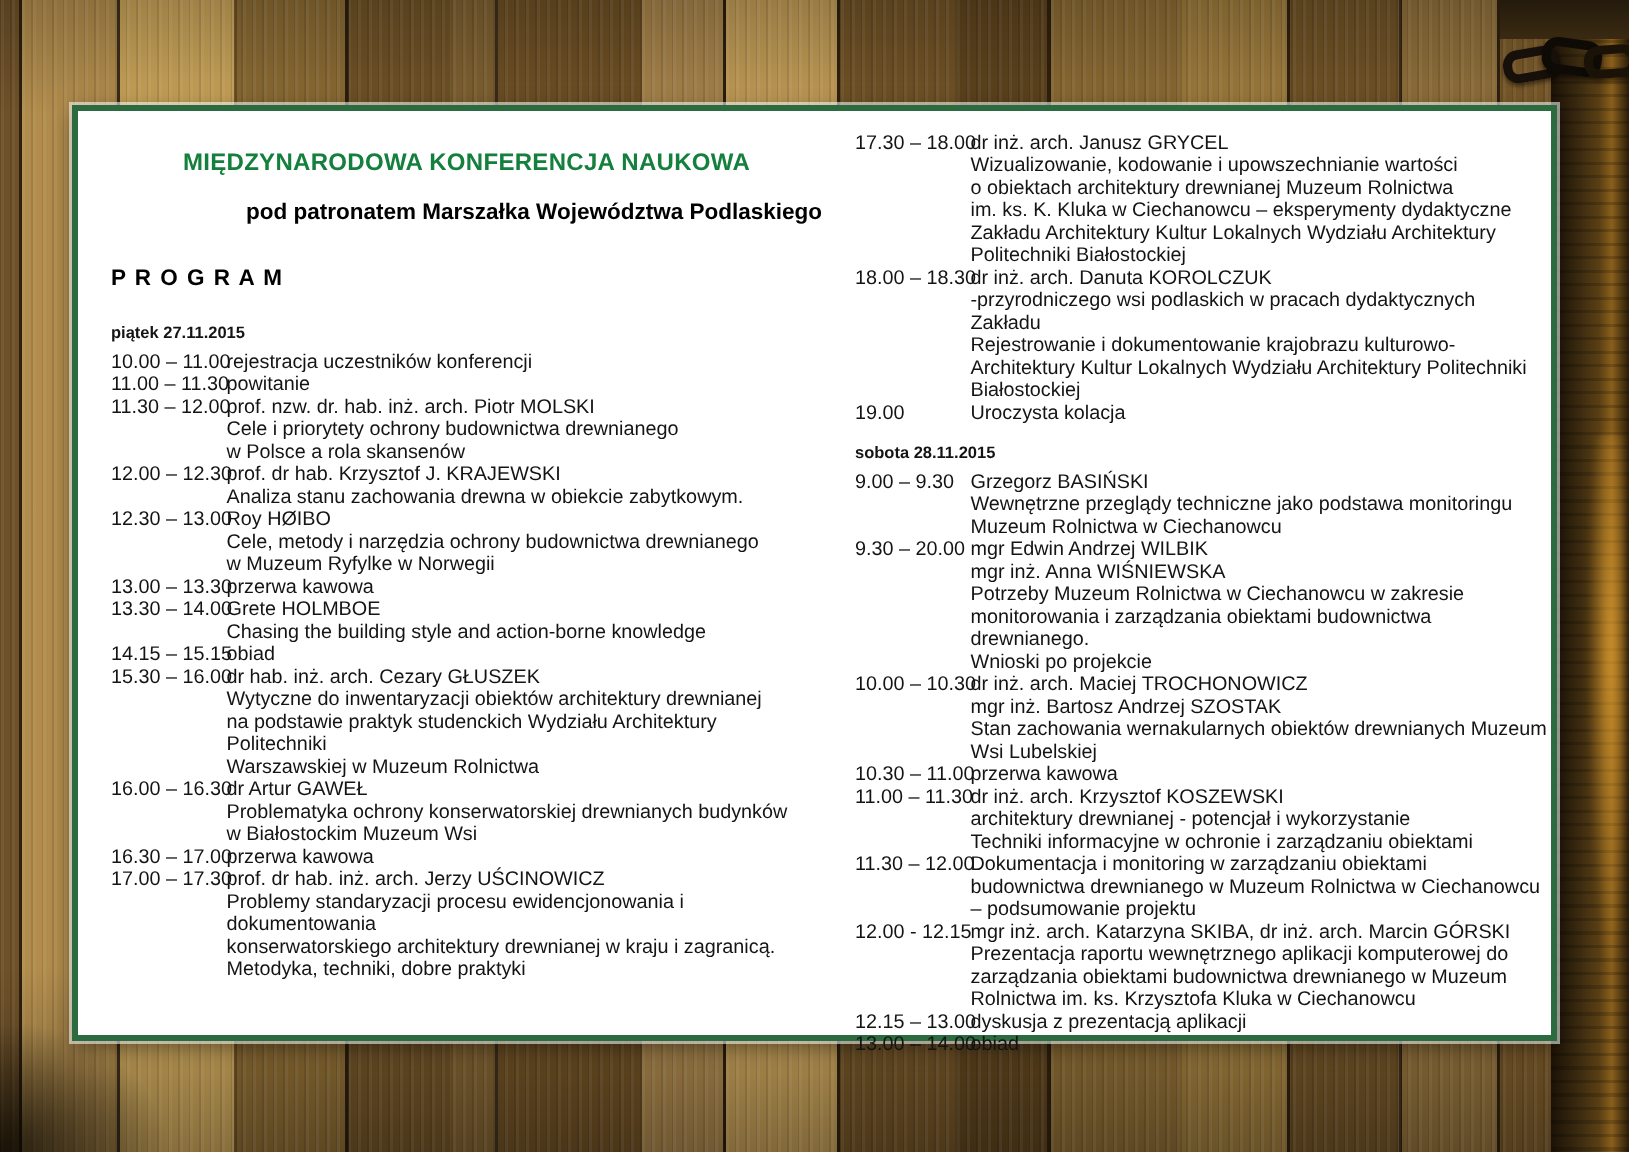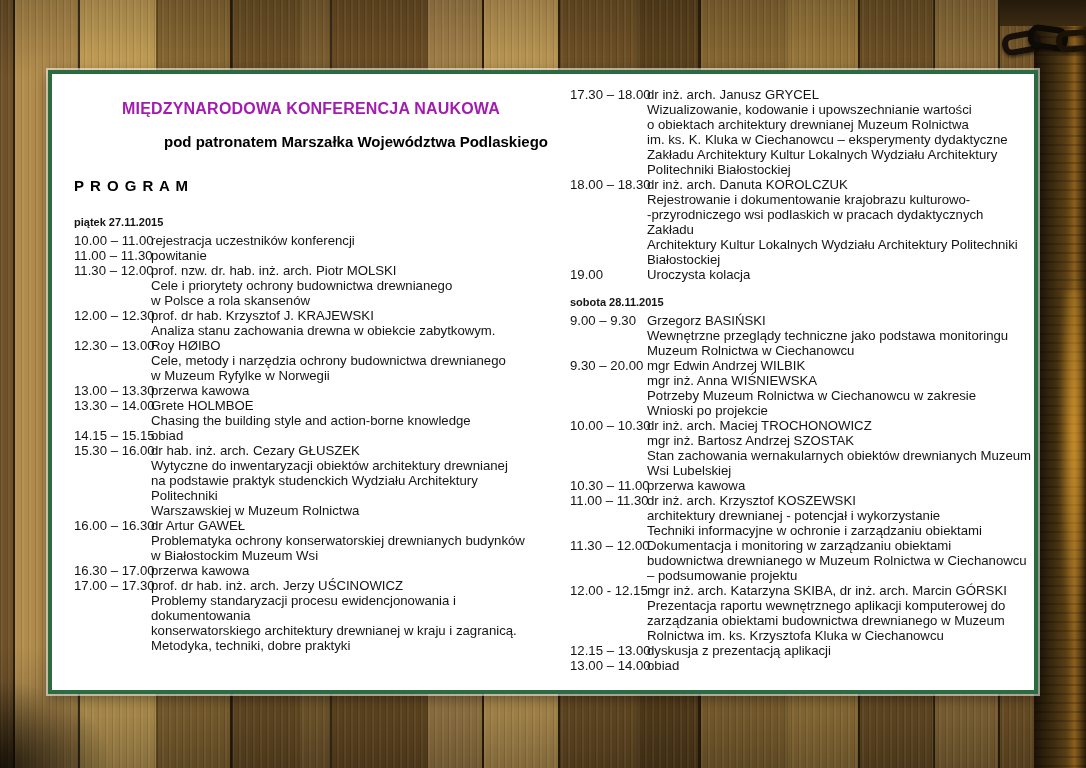--- a/index.html
+++ b/index.html
@@ -62,21 +62,21 @@
   .page{
     position:absolute;left:48px;top:70px;width:990px;height:624px;
     box-sizing:border-box;background:#ffffff;
     border:4px solid #2c6b3f;
     box-shadow:0 0 0 2px rgba(255,255,255,0.55), 0 4px 14px rgba(0,0,0,0.45);
     color:#141414;
   }
   .col-left{position:absolute;left:22px;top:26px;width:474px;}
   .col-right{position:absolute;left:518px;top:13px;width:462px;}
   .conf-title{
-    font-size:16px;font-weight:bold;text-align:center;color:#a21caf;
+    font-size:16px;font-weight:bold;text-align:center;color:#15803d;
     letter-spacing:0.2px;margin:0 0 15px 0;
   }
   .conf-subtitle{
     font-size:15px;font-weight:bold;text-align:right;color:#000;margin:0 0 27px 0;
   }
   .program-label{
     font-size:15px;font-weight:bold;letter-spacing:1px;color:#000;margin:4px 0 21px 0;
   }
   .schedule{font-size:13.2px;line-height:15px;}
   .day-heading{
@@ -208,22 +208,22 @@
             <div class="line">o obiektach architektury drewnianej Muzeum Rolnictwa</div>
             <div class="line">im. ks. K. Kluka w Ciechanowcu – eksperymenty dydaktyczne</div>
             <div class="line">Zakładu Architektury Kultur Lokalnych Wydziału Architektury</div>
             <div class="line">Politechniki Białostockiej</div>
           </div>
         </div>
         <div class="entry">
           <div class="time">18.00 – 18.30</div>
           <div class="desc">
             <div class="line">dr inż. arch. Danuta KOROLCZUK</div>
+            <div class="line">-przyrodniczego wsi podlaskich w pracach dydaktycznych Zakładu</div>
             <div class="line">Rejestrowanie i dokumentowanie krajobrazu kulturowo-</div>
-            <div class="line">-przyrodniczego wsi podlaskich w pracach dydaktycznych Zakładu</div>
             <div class="line">Architektury Kultur Lokalnych Wydziału Architektury Politechniki</div>
             <div class="line">Białostockiej</div>
           </div>
         </div>
         <div class="entry">
           <div class="time">19.00</div>
           <div class="desc">
             <div class="line">Uroczysta kolacja</div>
           </div>
         </div>
@@ -235,20 +235,21 @@
             <div class="line">Wewnętrzne przeglądy techniczne jako podstawa monitoringu</div>
             <div class="line">Muzeum Rolnictwa w Ciechanowcu</div>
           </div>
         </div>
         <div class="entry">
           <div class="time">9.30 – 20.00</div>
           <div class="desc">
             <div class="line">mgr Edwin Andrzej WILBIK</div>
             <div class="line">mgr inż. Anna WIŚNIEWSKA</div>
             <div class="line">Potrzeby Muzeum Rolnictwa w Ciechanowcu w zakresie</div>
+            <div class="line">monitorowania i zarządzania obiektami budownictwa drewnianego.</div>
             <div class="line">Wnioski po projekcie</div>
           </div>
         </div>
         <div class="entry">
           <div class="time">10.00 – 10.30</div>
           <div class="desc">
             <div class="line">dr inż. arch. Maciej TROCHONOWICZ</div>
             <div class="line">mgr inż. Bartosz Andrzej SZOSTAK</div>
             <div class="line">Stan zachowania wernakularnych obiektów drewnianych Muzeum</div>
             <div class="line">Wsi Lubelskiej</div>

